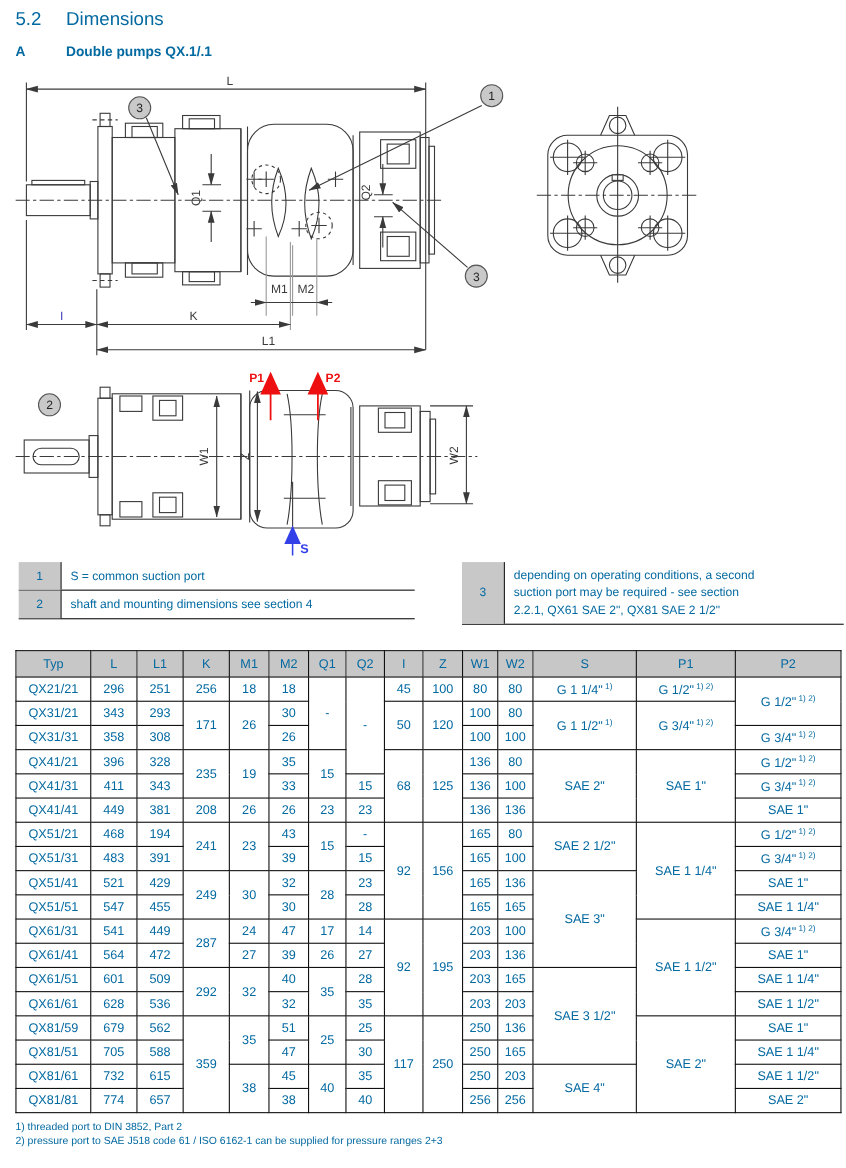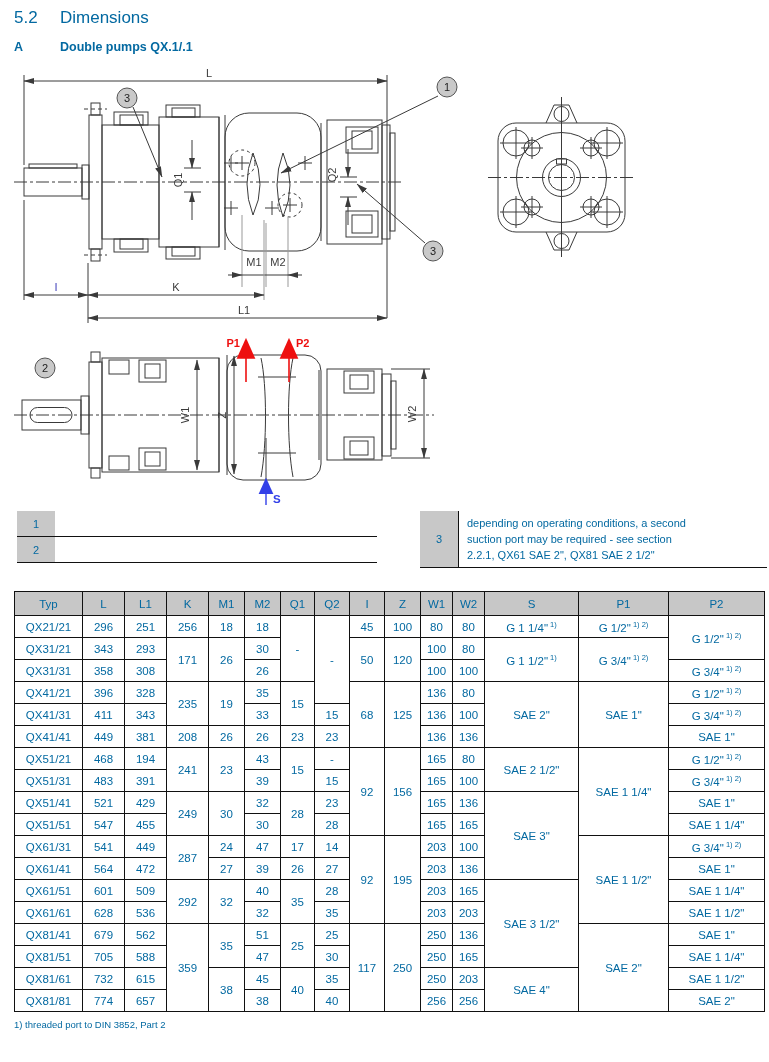--- a/index.html
+++ b/index.html
@@ -267,23 +267,25 @@
     <text class="dim" transform="rotate(-90 212 85)" x="212" y="85" text-anchor="middle">Z</text>
     <text class="dim" transform="rotate(-90 402 84)" x="402" y="84" text-anchor="middle">W2</text>
 
     <circle class="callout-circle" cx="31" cy="38" r="10"></circle>
     <text class="callout-num" x="31" y="42" text-anchor="middle">2</text>
   </svg>
 
   <div class="abs note-table note-left" style="left:17px;top:511px;width:360px">
     <div class="note-row">
       <div class="note-num">1</div>
+      <div class="note-text">S = common suction port</div>
     </div>
     <div class="note-row">
       <div class="note-num">2</div>
+      <div class="note-text">shaft and mounting dimensions see section 4</div>
     </div>
   </div>
   <div class="abs note-table note-right" style="left:420px;top:511px;width:347px">
     <div class="note-row">
       <div class="note-num">3</div>
       <div class="note-text">
         <div>depending on operating conditions, a second</div>
         <div>suction port may be required - see section</div>
         <div>2.2.1, QX61 SAE 2", QX81 SAE 2 1/2"</div>
       </div>
@@ -504,21 +506,21 @@
           <td>QX61/61</td>
           <td>628</td>
           <td>536</td>
           <td>32</td>
           <td>35</td>
           <td>203</td>
           <td>203</td>
           <td>SAE 1 1/2"</td>
         </tr>
         <tr>
-          <td>QX81/41</td>
+          <td>QX81/59</td>
           <td>679</td>
           <td>562</td>
           <td rowspan="4">359</td>
           <td rowspan="2">35</td>
           <td>51</td>
           <td rowspan="2">25</td>
           <td>25</td>
           <td rowspan="4">117</td>
           <td rowspan="4">250</td>
           <td>250</td>
@@ -557,15 +559,16 @@
           <td>40</td>
           <td>256</td>
           <td>256</td>
           <td>SAE 2"</td>
         </tr>
       </tbody>
   </table>
 
   <div class="abs footnotes">
     <div>1) threaded port to DIN 3852, Part 2</div>
+    <div>2) pressure port to SAE J518 code 61 / ISO 6162-1 can be supplied for pressure ranges 2+3</div>
   </div>
 
 </div>
 
 </body></html>

